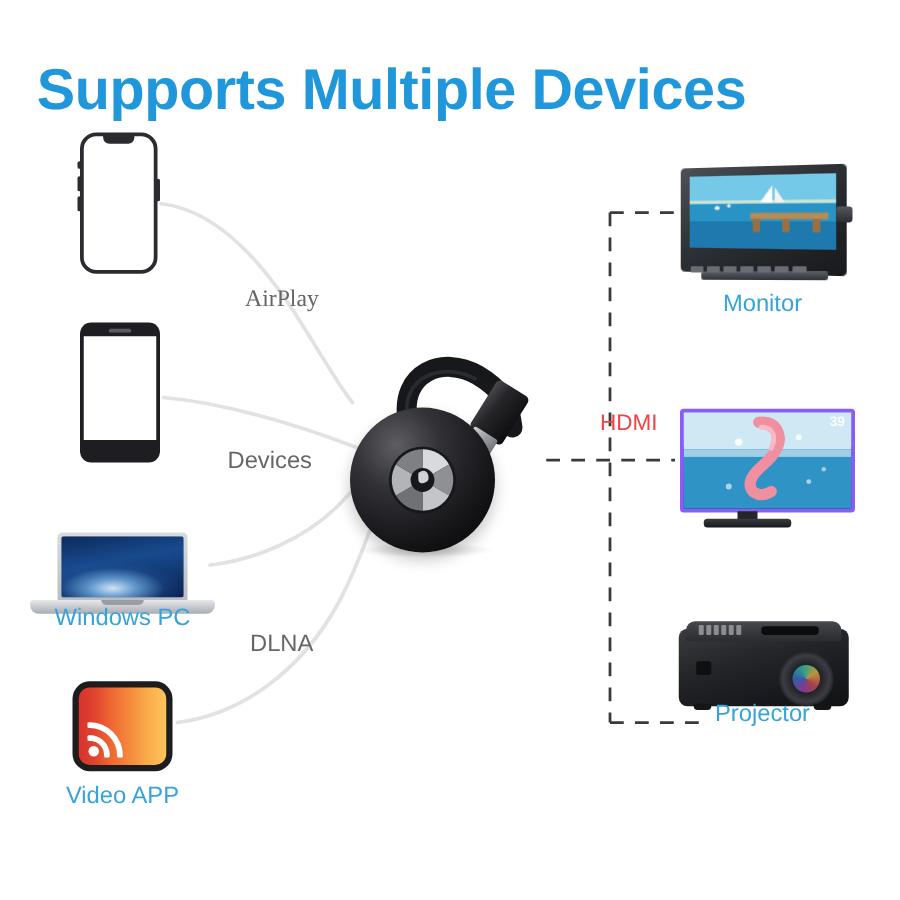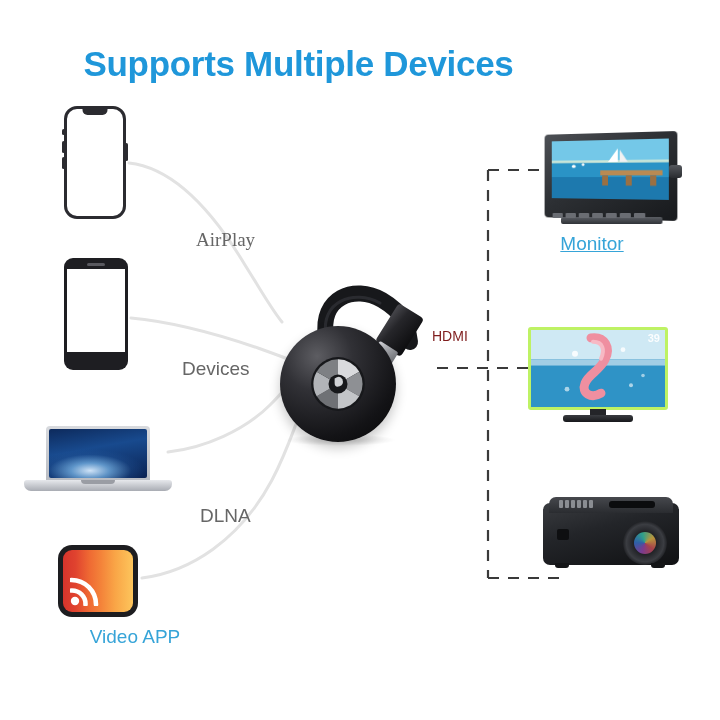--- a/index.html
+++ b/index.html
@@ -17,22 +17,22 @@
     background: #ffffff;
     overflow: hidden;
   }
 
   
   #page-title {
     position: absolute;
     left: 0;
     top: 44px;
     width: 597px;
-    text-align: center;
-    font-size: 35px;
+    text-align: right;
+    font-size: 46px;
     font-weight: bold;
     color: #1f97da;
     letter-spacing: -0.3px;
   }
 
   
   .dev-label {
     position: absolute;
     text-align: center;
     font-size: 19px;
@@ -40,23 +40,24 @@
     white-space: nowrap;
   }
   .proto-label {
     position: absolute;
     font-size: 19px;
     color: #666666;
     white-space: nowrap;
   }
   .hdmi-label {
     position: absolute;
-    font-size: 14px;
-    color: #7f1d1d;
+    font-size: 18px;
+    color: #ef4444;
     white-space: nowrap;
+    margin-left: 48px;
   }
 
   
   #iphone {
     position: absolute;
     left: 64px;
     top: 106px;
     width: 62px;
     height: 113px;
     border: 3px solid #2b2b30;
@@ -336,25 +337,25 @@
   
   #tv {
     position: absolute;
     left: 528px;
     top: 327px;
     width: 140px;
     height: 98px;
   }
   #tv-frame {
     position: absolute;
-    left: 0;
+    left: 16px;
     top: 0;
     width: 140px;
     height: 83px;
-    background: #bef264;
+    background: #8b5cf6;
     border-radius: 3px;
     box-sizing: border-box;
     padding: 3px;
   }
   #tv-screen {
     position: relative;
     width: 100%;
     height: 100%;
     overflow: hidden;
     background: linear-gradient(#bfe6f3 0%, #9fd8ee 34%, #2f93c6 36%, #1b6ea3 68%, #0f4f80 100%);
@@ -523,31 +524,32 @@
     <div id="android-screen"></div>
   </div>
 
   <div id="laptop">
     <div id="laptop-lid">
       <div id="laptop-screen"></div>
     </div>
     <div id="laptop-base"></div>
     <div id="laptop-notch"></div>
   </div>
+  <div class="dev-label" style="left:0px; top:484px; width:196px;">Windows PC</div>
 
   <div id="videoapp">
     <div id="videoapp-inner">
       <svg id="videoapp-waves" width="40" height="40" viewBox="0 0 40 40">
         <circle cx="5" cy="35" r="4.2" fill="#ffffff"></circle>
         <path d="M1.5,24.5 A13.5,13.5 0 0 1 15.5,38.5" fill="none" stroke="#ffffff" stroke-width="4.6" stroke-linecap="round"></path>
         <path d="M1.5,14 A24.5,24.5 0 0 1 26,38.5" fill="none" stroke="#ffffff" stroke-width="4.6" stroke-linecap="round"></path>
       </svg>
     </div>
   </div>
-  <div class="dev-label" style="left:0px; top:626px; width:196px;padding-left:37px;">Video APP</div>
+  <div class="dev-label" style="left:0px; top:626px; width:196px;">Video APP</div>
 
   <div class="proto-label" style="left:196px; top:229px;font-family:Liberation Serif, serif;">AirPlay</div>
   <div class="proto-label" style="left:182px; top:358px;">Devices</div>
   <div class="proto-label" style="left:200px; top:505px;">DLNA</div>
 
   <div id="dongle">
     <div id="dongle-shadow"></div>
 
     <svg id="dongle-cable" viewBox="0 0 200 190">
       <path d="M68,78 C62,40 96,26 124,42 C146,55 150,68 152,84" fill="none" stroke="#17181b" stroke-width="16" stroke-linecap="round"></path>
@@ -602,21 +604,21 @@
     <div id="monitor-buttons">
       <div class="mon-btn"></div>
       <div class="mon-btn"></div>
       <div class="mon-btn"></div>
       <div class="mon-btn"></div>
       <div class="mon-btn"></div>
       <div class="mon-btn"></div>
       <div class="mon-btn"></div>
     </div>
   </div>
-  <div class="dev-label" style="left:502px; top:233px; width:180px;text-decoration:underline;">Monitor</div>
+  <div class="dev-label" style="left:520px; top:233px; width:180px;">Monitor</div>
 
   <div id="tv">
     <div id="tv-frame">
       <div id="tv-screen">
         <svg viewBox="0 0 134 78" width="100%" height="100%" preserveAspectRatio="none">
           <rect x="0" y="0" width="134" height="30" fill="#cfe9f4"></rect>
           <rect x="0" y="30" width="134" height="48" fill="#2f93c6"></rect>
           <rect x="0" y="30" width="134" height="6" fill="#ffffff" opacity="0.55"></rect>
           <path d="M60,8 C74,6 80,18 74,30 C68,42 58,44 54,54 C50,64 60,70 70,64" fill="none" stroke="#ef8fa0" stroke-width="9" stroke-linecap="round"></path>
           <path d="M62,12 C72,12 74,20 70,29" fill="none" stroke="#f7b9c4" stroke-width="4" stroke-linecap="round"></path>
@@ -646,14 +648,15 @@
       </div>
       <div id="proj-vent"></div>
     </div>
     <div id="proj-side-port"></div>
     <div id="proj-lens">
       <div id="proj-lens-glass"></div>
     </div>
     <div id="proj-foot-l"></div>
     <div id="proj-foot-r"></div>
   </div>
+  <div class="dev-label" style="left:520px; top:561px; width:180px;">Projector</div>
 
 </div>
 
 </body></html>

